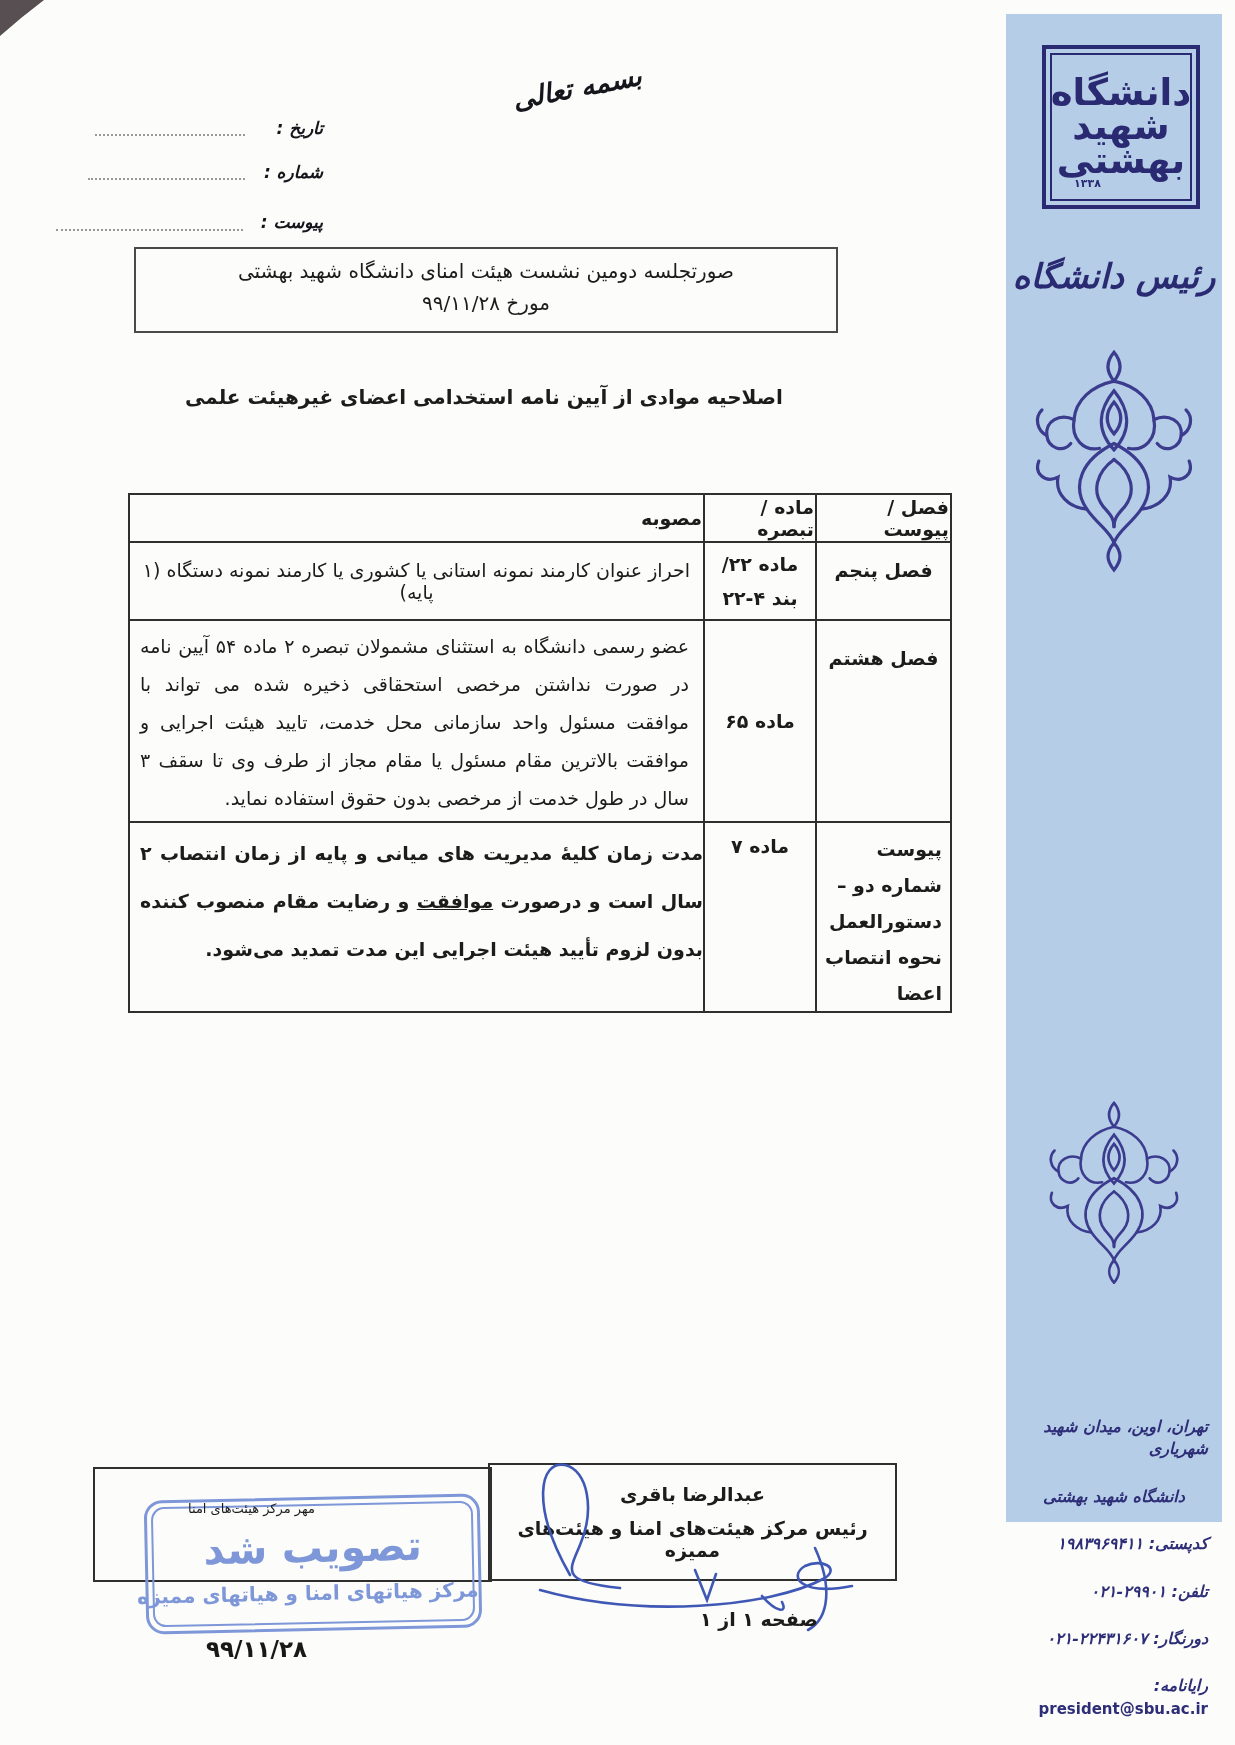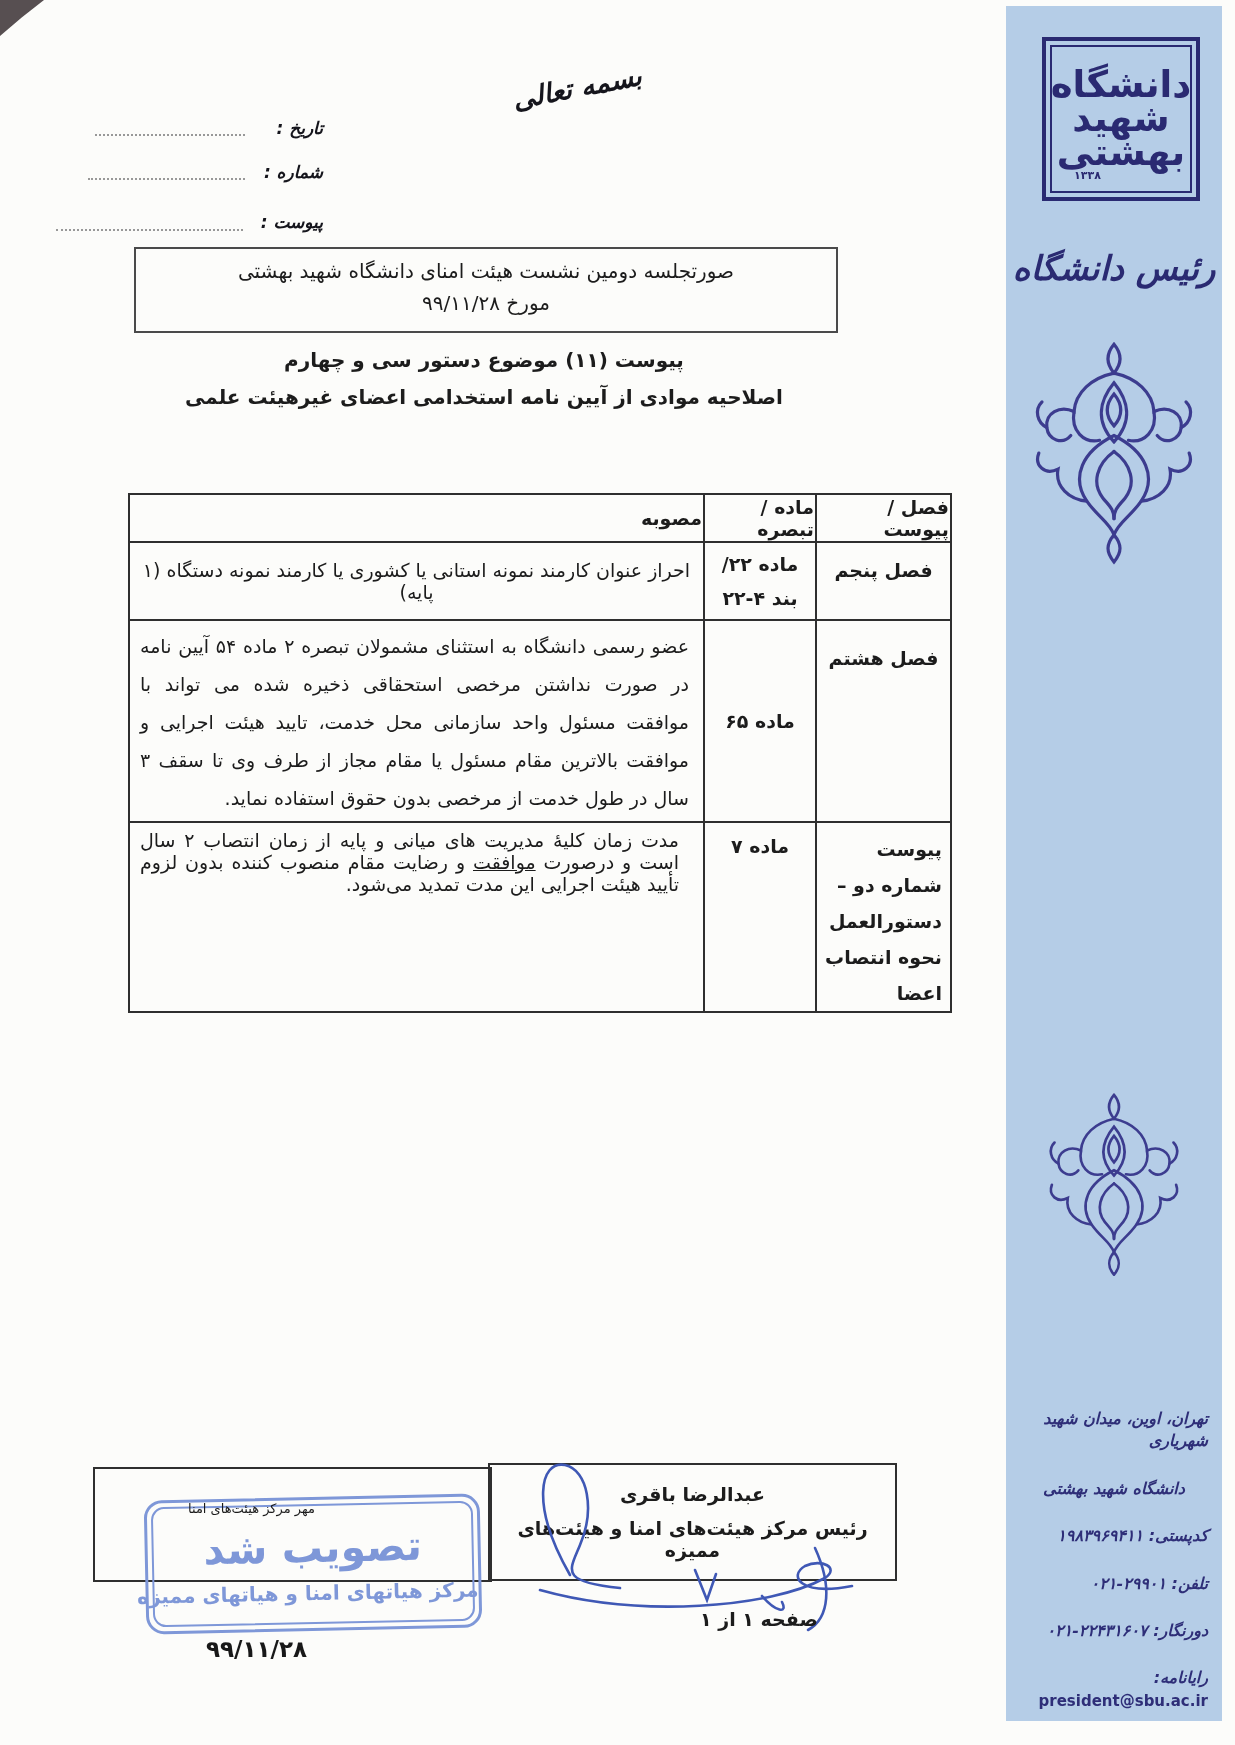--- a/index.html
+++ b/index.html
@@ -30,22 +30,22 @@
   table.main td,table.main th{border:2px solid #2f2f2f;font-size:19px;color:#1c1c1c;}
   th.h{height:43px;font-weight:bold;text-align:right;}
   td.chap{font-weight:bold;text-align:center;vertical-align:top;padding-top:16px;font-size:18px;}
   td.chap3{font-weight:bold;text-align:right;vertical-align:top;padding:8px 8px 0 8px;
            font-size:18px;line-height:1.9;}
   td.art{font-weight:bold;text-align:center;vertical-align:middle;line-height:1.8;}
   td.art-top{font-weight:bold;text-align:center;vertical-align:top;padding-top:12px;}
   td.res-c{text-align:center;vertical-align:middle;padding:4px 12px;font-size:18px;}
   td.res-j{text-align:justify;vertical-align:top;padding:6px 14px 4px 10px;
            font-size:17px;line-height:38px;}
-  td.res-j3{text-align:justify;vertical-align:top;padding:6px 24px 4px 10px;
-            font-size:17px;line-height:22px;}
+  td.res-j3{text-align:justify;vertical-align:top;padding:6px 0 4px 10px;
+            font-size:17px;line-height:48px;font-weight:bold;}
   .uline{text-decoration:underline;}
 
   
   .boxL{left:93px;top:1467px;width:395px;height:111px;border:2px solid #2f2f2f;}
   .boxR{left:488px;top:1463px;width:405px;height:114px;border:2px solid #2f2f2f;
         direction:rtl;text-align:center;}
   .sig-name{margin-top:18px;font-size:19px;font-weight:bold;}
   .sig-title{margin-top:12px;font-size:19px;font-weight:bold;}
   .pagenum{left:700px;top:1608px;width:175px;direction:rtl;text-align:left;
            font-size:19px;font-weight:bold;}
@@ -56,21 +56,21 @@
   .stamp .inner{position:absolute;inset:4px;border:2px solid #7e97d8;border-radius:13px;}
   .stamp .approved{position:absolute;top:24px;width:100%;text-align:center;direction:rtl;
          font-size:41px;font-weight:bold;color:#7e97d8;letter-spacing:2px;}
   .stamp .org{position:absolute;top:81px;width:100%;text-align:center;direction:rtl;
          font-size:20px;font-weight:bold;color:#7e97d8;white-space:nowrap;}
   .stamp-label{left:188px;top:1501px;direction:rtl;font-size:13px;color:#1a1a1a;
          white-space:nowrap;z-index:3;}
   .stamp-date{left:200px;top:1636px;font-size:23px;font-weight:bold;letter-spacing:2px;color:#181818;margin-left:6px;}
 
   
-  .sidebar{left:1006px;top:6px;width:216px;height:1715px;background:#b5cde7;}
+  .sidebar{left:1006px;top:14px;width:216px;height:1508px;background:#b5cde7;}
   .logo{position:absolute;left:36px;top:31px;width:150px;height:156px;border:4px solid #2a2a72;}
   .logo .in{position:absolute;inset:4px;border:2px solid #2a2a72;display:flex;flex-direction:column;
             align-items:center;justify-content:center;}
   .logo .ln{font-weight:bold;font-size:37px;line-height:.92;color:#2a2a72;letter-spacing:-2px;direction:rtl;}
   .logo .yr{position:absolute;left:22px;bottom:9px;font-size:11px;font-weight:bold;color:#2a2a72;}
   .president{position:absolute;left:0;top:242px;width:100%;text-align:center;direction:rtl;
              font-size:34px;font-weight:bold;font-style:italic;color:#2a2a72;}
   .orn{position:absolute;fill:none;stroke:#3c3c8f;stroke-width:2;stroke-linecap:round;}
   .addr{position:absolute;left:0;top:1402px;width:100%;direction:rtl;text-align:right;
         color:#2e2e78;font-weight:bold;font-style:italic;}
@@ -94,21 +94,20 @@
   <div class="abs fldlbl" style="right:912px;top:162px;">شماره :</div>
   <div class="abs dots" style="left:88px;top:177px;width:157px;"></div>
   <div class="abs fldlbl" style="right:912px;top:212px;">پیوست :</div>
   <div class="abs dots" style="left:56px;top:228px;width:187px;"></div>
 
   <div class="abs titlebox">
     <div class="l1">صورتجلسه دومین نشست هیئت امنای دانشگاه شهید بهشتی</div>
     <div class="l2">مورخ ۹۹/۱۱/۲۸</div>
   </div>
 
-  <div class="abs subject" style="top:348px;">پیوست (۱۱) موضوع دستور سی و چهارم</div>
   <div class="abs subject" style="top:385px;">اصلاحیه موادی از آیین نامه استخدامی اعضای غیرهیئت علمی</div>
 
   <div class="abs tblwrap">
     <table class="main">
       <colgroup>
           <col style="width:135px">
           <col style="width:112px">
           <col style="width:575px">
         </colgroup>
       <tbody>

